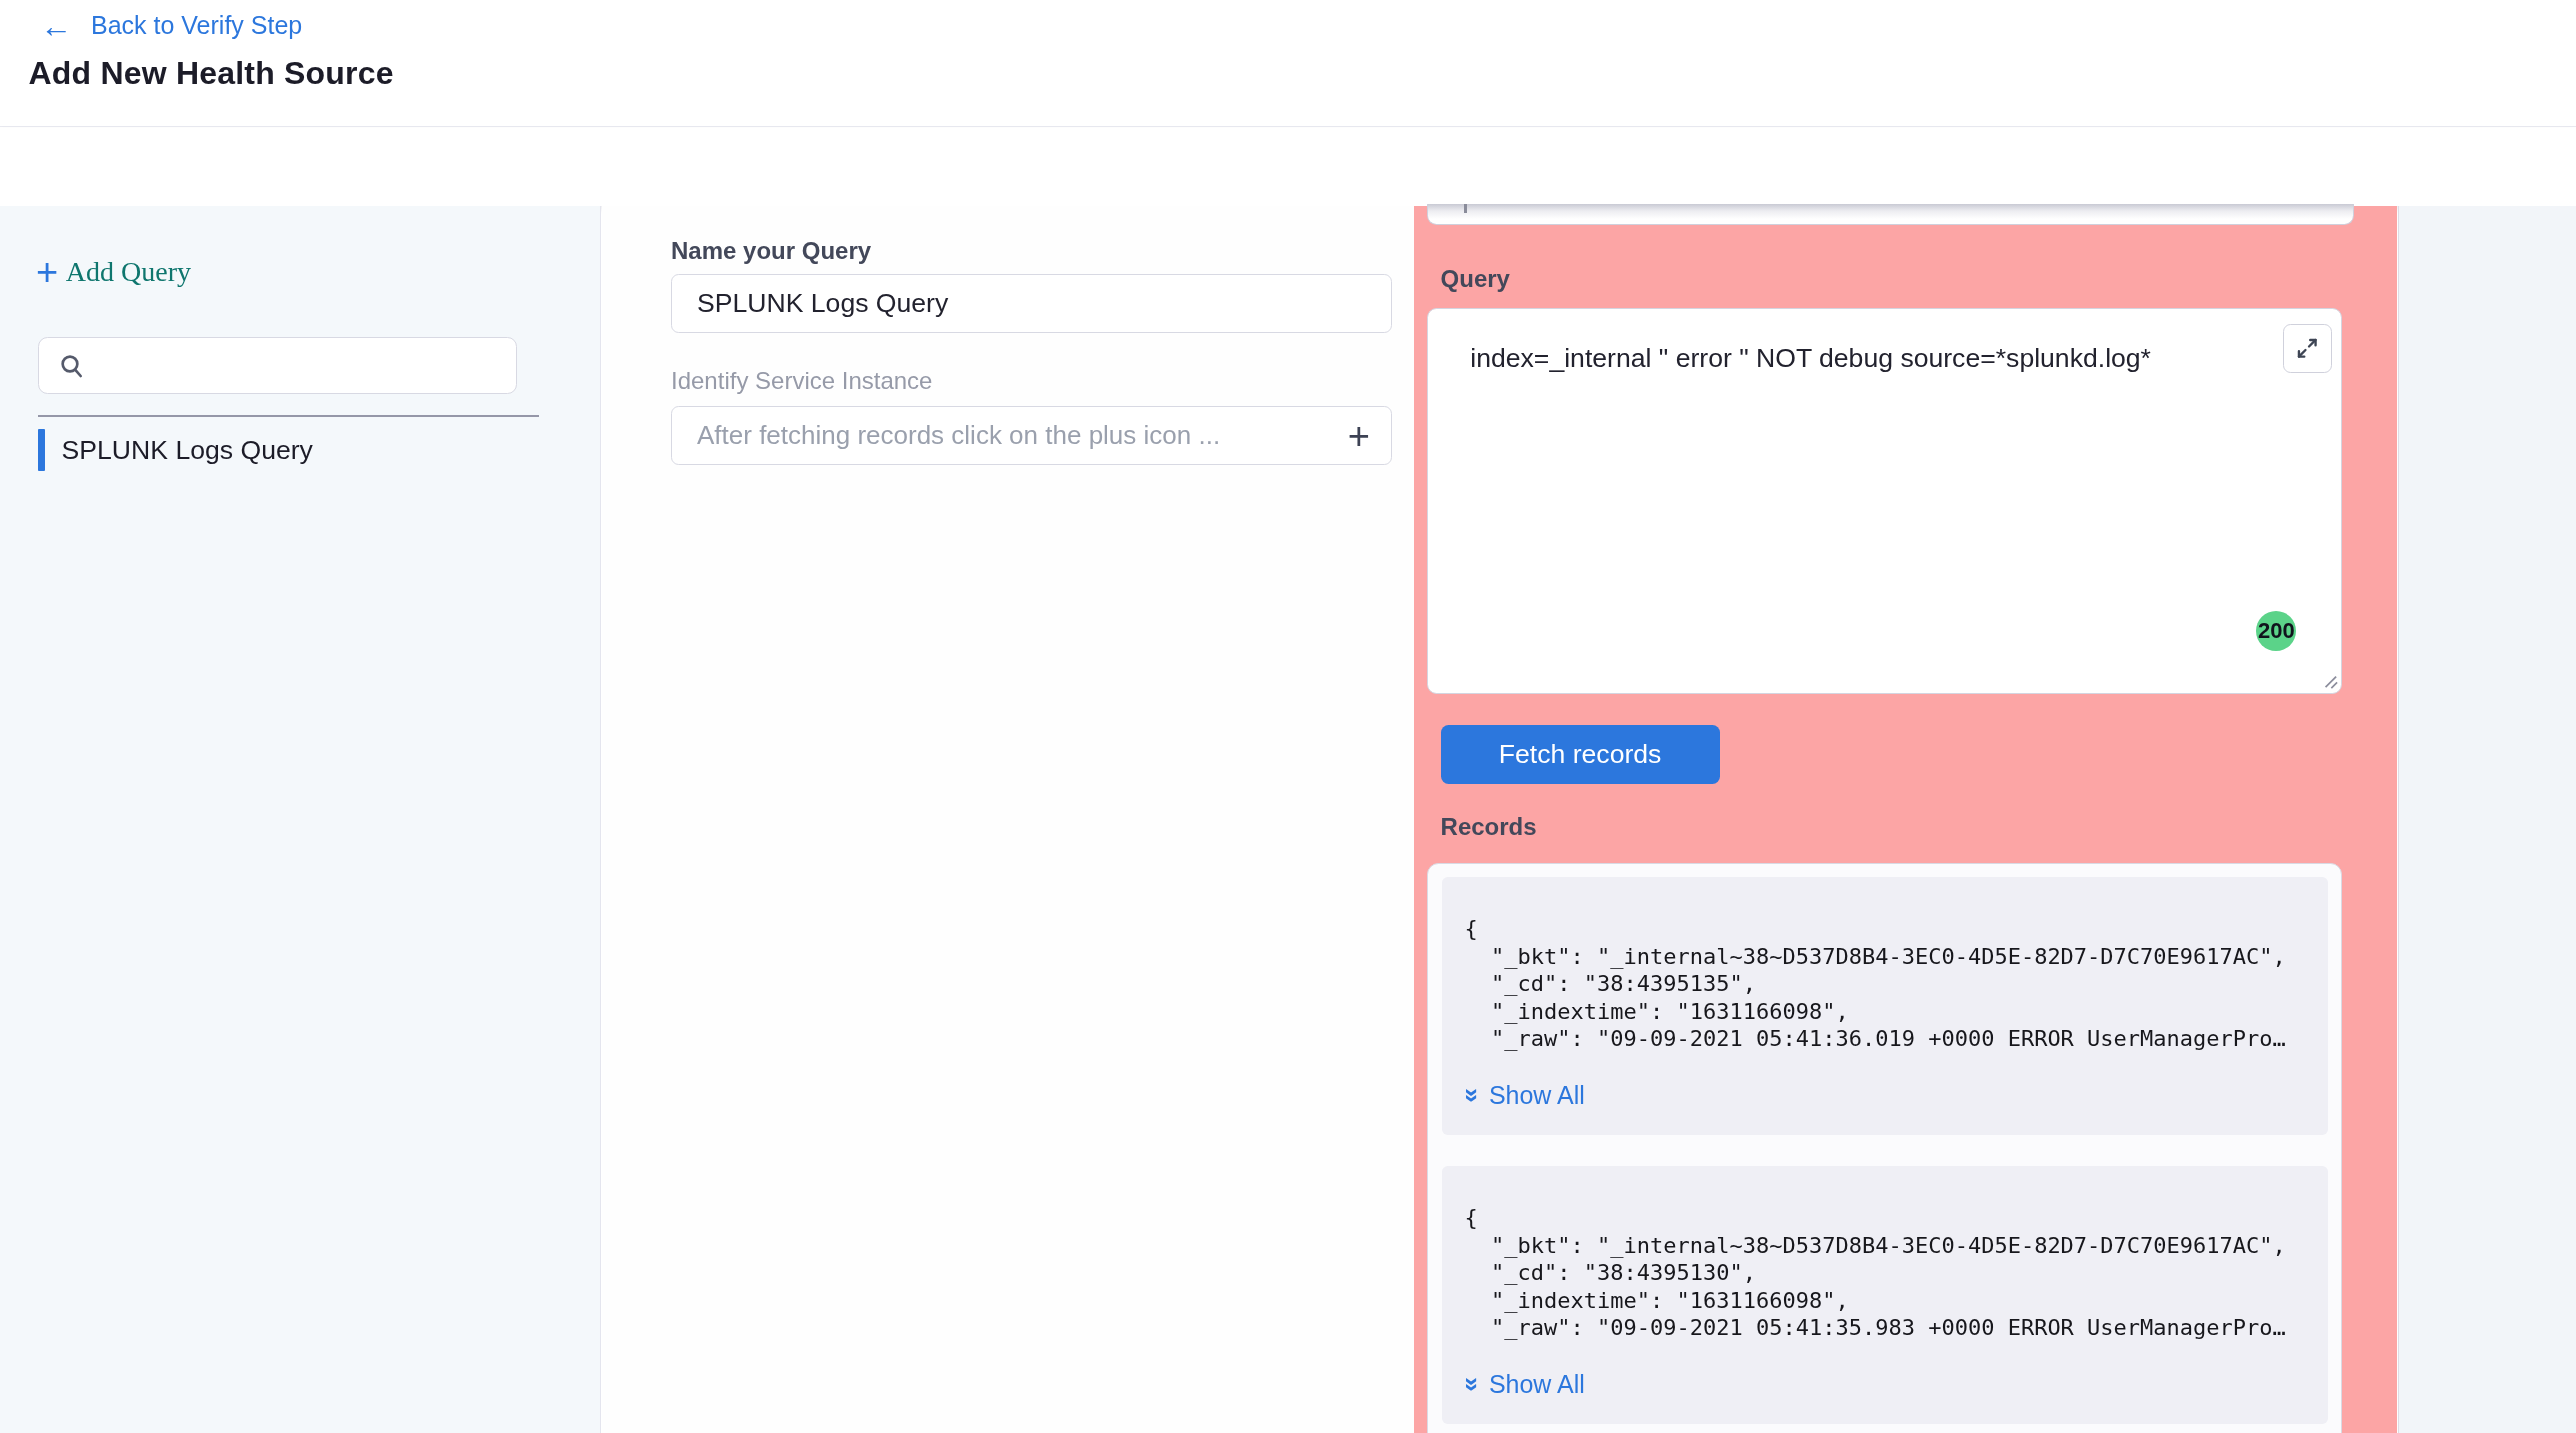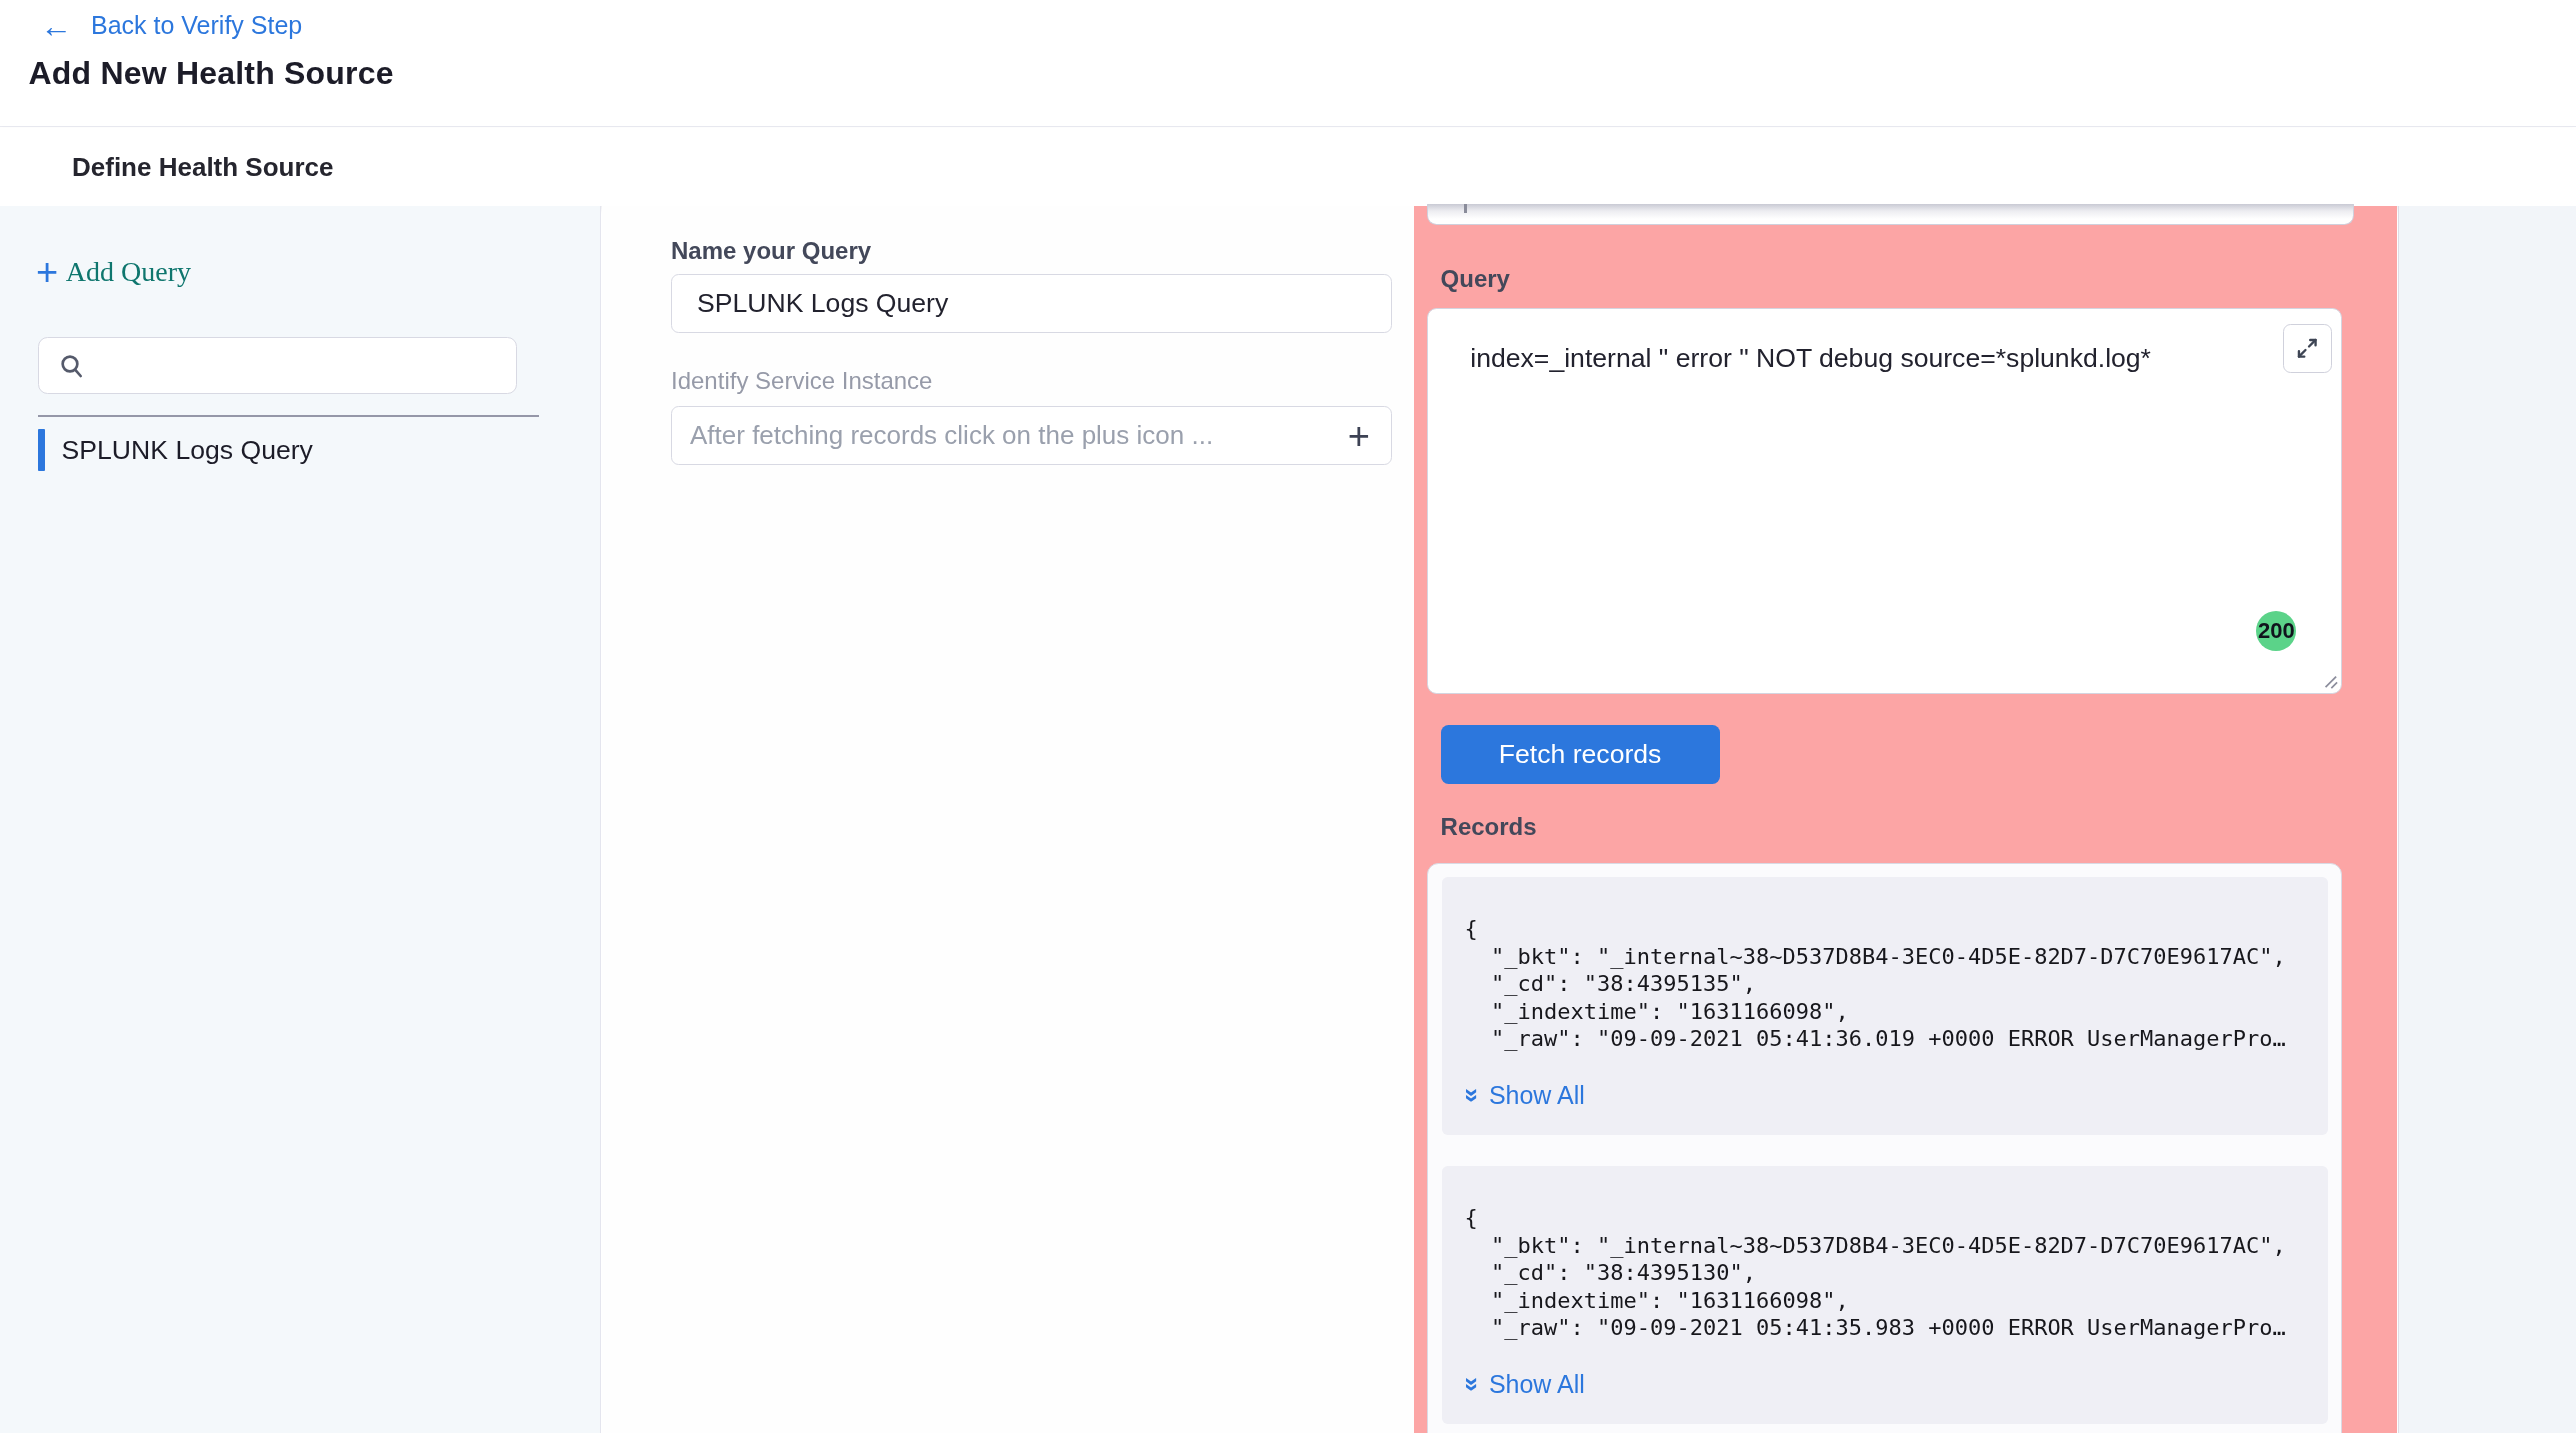--- a/index.html
+++ b/index.html
@@ -39,21 +39,21 @@
   .qitem { position:absolute; left:38px; top:223px; display:flex; align-items:center; cursor:pointer; }
   .qitem .selbar { width:6.6px; height:42px; background:#2c77dd; border-radius:0.9px; }
   .qitem .qlabel { margin-left:17px; font-size:26.6px; color:#1c1c28; font-weight:500; }
 
   
   .fieldlabel { font-size:24px; font-weight:700; color:#43485a; }
   .fieldlabel.muted { color:#969aa8; font-weight:500; }
   .name-label { position:absolute; left:69px; top:31px; }
   .name-input { position:absolute; left:69px; top:68px; width:721px; height:59px; background:#ffffff; border:0.9px solid #d8d9e3; border-radius:7.6px; display:flex; align-items:center; padding:0 25px; font-size:26.6px; color:#22222e; }
   .svc-label { position:absolute; left:69px; top:161px; }
-  .svc-input { position:absolute; left:69px; top:200px; width:721px; height:59px; background:#ffffff; border:0.9px solid #d8d9e3; border-radius:7.6px; display:flex; align-items:center; padding:0 21px 0 18px; }
+  .svc-input { position:absolute; left:69px; top:200px; width:721px; height:59px; background:#ffffff; border:0.9px solid #d8d9e3; border-radius:7.6px; display:flex; align-items:center; padding:0 21px 0 25px; }
   .svc-input .ph { flex:1; font-size:26px; color:#9aa0ad; white-space:nowrap; overflow:hidden; }
   .svc-input .plus-dark { font-size:38px; color:#3d4254; font-weight:500; line-height:34px; cursor:pointer; }
 
   
   .clipped-input { position:absolute; left:13.3px; top:-1.9px; width:927px; height:21px; border-left:0.9px solid #cfd0dc; border-right:0.9px solid #cfd0dc; border-bottom:0.9px solid #cfd0dc; border-radius:0 0 9.5px 9.5px; background:linear-gradient(#c9cad4 0%, #ededf1 35%, #ffffff 75%); overflow:hidden; }
   .clipped-input .tick { position:absolute; left:36px; top:0; width:2.8px; height:8.5px; background:#8a8c9a; }
   .query-label { position:absolute; left:26.6px; top:59px; }
   .querybox { position:absolute; left:13.3px; top:102px; width:915px; height:386px; background:#ffffff; border:0.9px solid #d4d5e0; border-radius:9.5px; }
   .qtext { position:absolute; left:42px; top:34px; font-size:26.6px; color:#22222e; white-space:pre; }
   .expand-btn { position:absolute; top:15px; right:9.5px; width:49px; height:49px; background:#ffffff; border:0.9px solid #d0d1dc; border-radius:7.6px; display:flex; align-items:center; justify-content:center; cursor:pointer; }
@@ -76,23 +76,20 @@
 
   <div class="header">
     <div class="back-row">
       <span class="back-arrow">←</span>
       <span class="back-label">Back to Verify Step</span>
     </div>
     <div class="page-title">Add New Health Source</div>
   </div>
 
   <div class="tabbar">
-    <div class="tab">
-      <span>Define Health Source</span>
-    </div>
   </div>
 
   <div class="content">
 
     <div class="sidebar">
       <div class="addq">
         <span class="plus">+</span>
         <span class="lbl">Add Query</span>
       </div>
       <div class="search-wrap">

